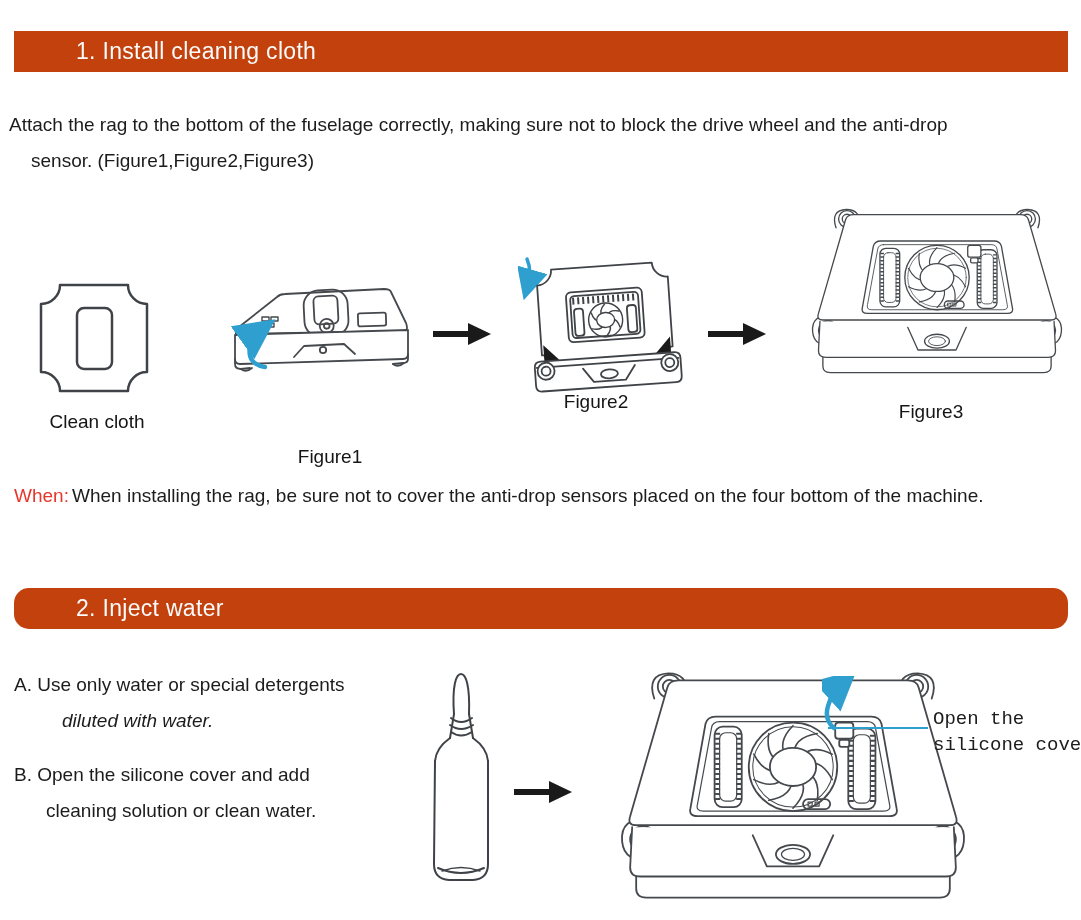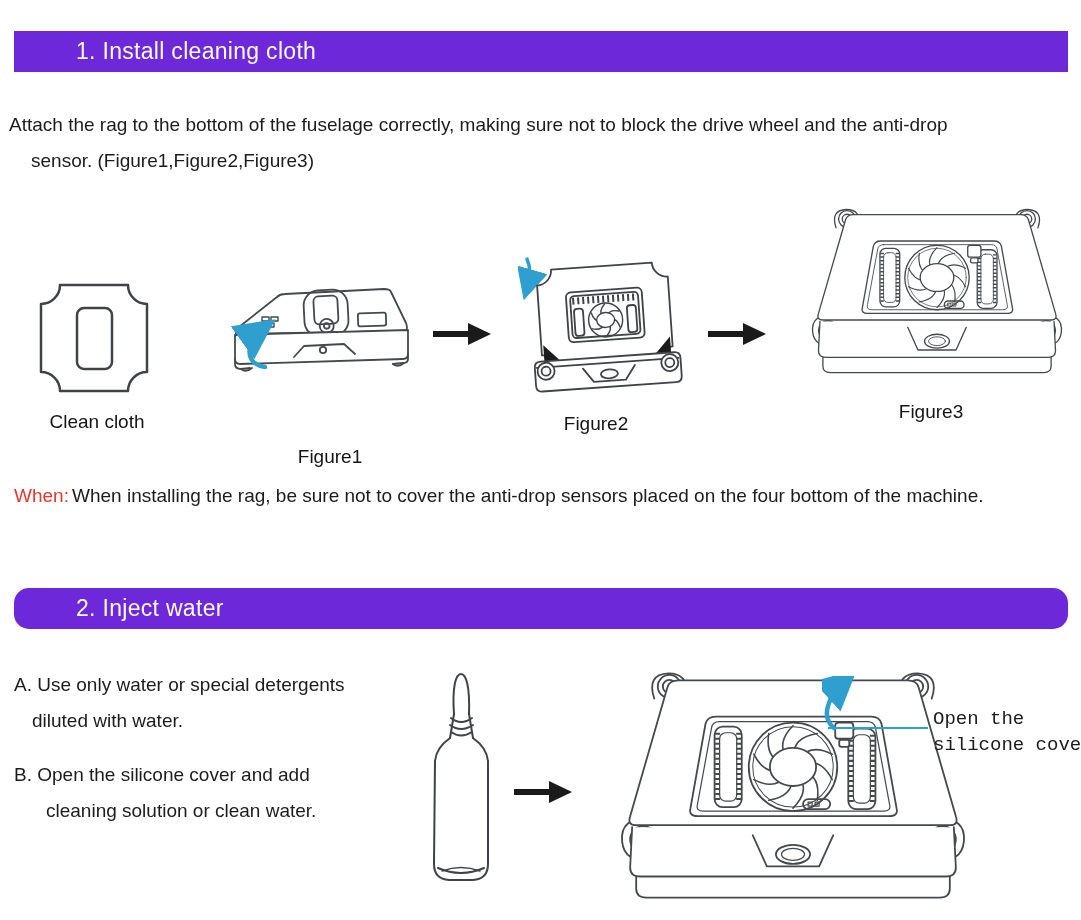--- a/index.html
+++ b/index.html
@@ -2,21 +2,21 @@
 <html><head>
 <meta charset="utf-8">
 <style>
   html,body{margin:0;padding:0;background:#ffffff;}
   #page{
     position:relative;width:1081px;height:920px;background:#ffffff;
     font-family:"Liberation Sans", sans-serif;color:#222;overflow:hidden;
   }
   .abs{position:absolute;}
   .hdrbar{
-    left:14px;width:1054px;height:41px;background:#6d28d9;color:#fbfbfb;
+    left:14px;width:1054px;height:41px;background:#c2410c;color:#fbfbfb;
     display:flex;align-items:center;font-size:23px;letter-spacing:.3px;
   }
   .hdrbar .hdrtext{padding-left:62px;}
   .bodytext{font-size:19px;color:#1c1c1c;white-space:nowrap;}
   .caption{font-size:19px;color:#151515;text-align:center;}
   .note-label{color:#e7362b;font-size:19px;white-space:nowrap;}
   .callout{font-size:19px;color:#1c1c1c;line-height:26px;white-space:nowrap;}
   .leader{background:#2f9fd0;height:2px;}
   svg.fig{display:block;}
 </style>
@@ -209,32 +209,32 @@
     </svg>
   <svg class="abs fig" style="left:708px;top:321px;" width="58" height="26">
       <use href="#sym-arrow"></use>
     </svg>
   <svg class="abs fig" style="left:798px;top:200px;" width="278" height="180">
       <use href="#sym-robot"></use>
     </svg>
 
   <div class="abs caption" style="left:37px;top:411px;width:120px;">Clean cloth</div>
   <div class="abs caption" style="left:270px;top:411px;width:120px;margin-top:35px;">Figure1</div>
-  <div class="abs caption" style="left:536px;top:413px;width:120px;">Figure2</div>
+  <div class="abs caption" style="left:536px;top:391px;width:120px;">Figure2</div>
   <div class="abs caption" style="left:871px;top:393px;width:120px;margin-top:8px;">Figure3</div>
 
   <div class="abs note-label" style="left:14px;top:485px;">When:</div>
   <div class="abs bodytext" style="left:72px;top:485px;">When installing the rag, be sure not to cover the anti-drop sensors placed on the four bottom of the machine.</div>
 
   <div class="abs hdrbar" style="top:588px;border-radius:15px;">
     <span class="hdrtext">2. Inject water</span>
   </div>
 
   <div class="abs bodytext" style="left:14px;top:674px;">A. Use only water or special detergents</div>
-  <div class="abs bodytext" style="left:32px;top:710px;">diluted with water.</div>
+  <div class="abs bodytext" style="left:62px;top:710px;font-style:italic;">diluted with water.</div>
   <div class="abs bodytext" style="left:14px;top:764px;">B. Open the silicone cover and add</div>
   <div class="abs bodytext" style="left:46px;top:800px;">cleaning solution or clean water.</div>
 
   <svg class="abs fig" style="left:418px;top:668px;" width="85" height="228">
       <use href="#sym-bottle"></use>
     </svg>
   <svg class="abs fig" style="left:514px;top:779px;" width="58" height="26">
       <use href="#sym-arrow"></use>
     </svg>
   <svg class="abs fig" style="left:602px;top:660px;" width="382" height="248">

